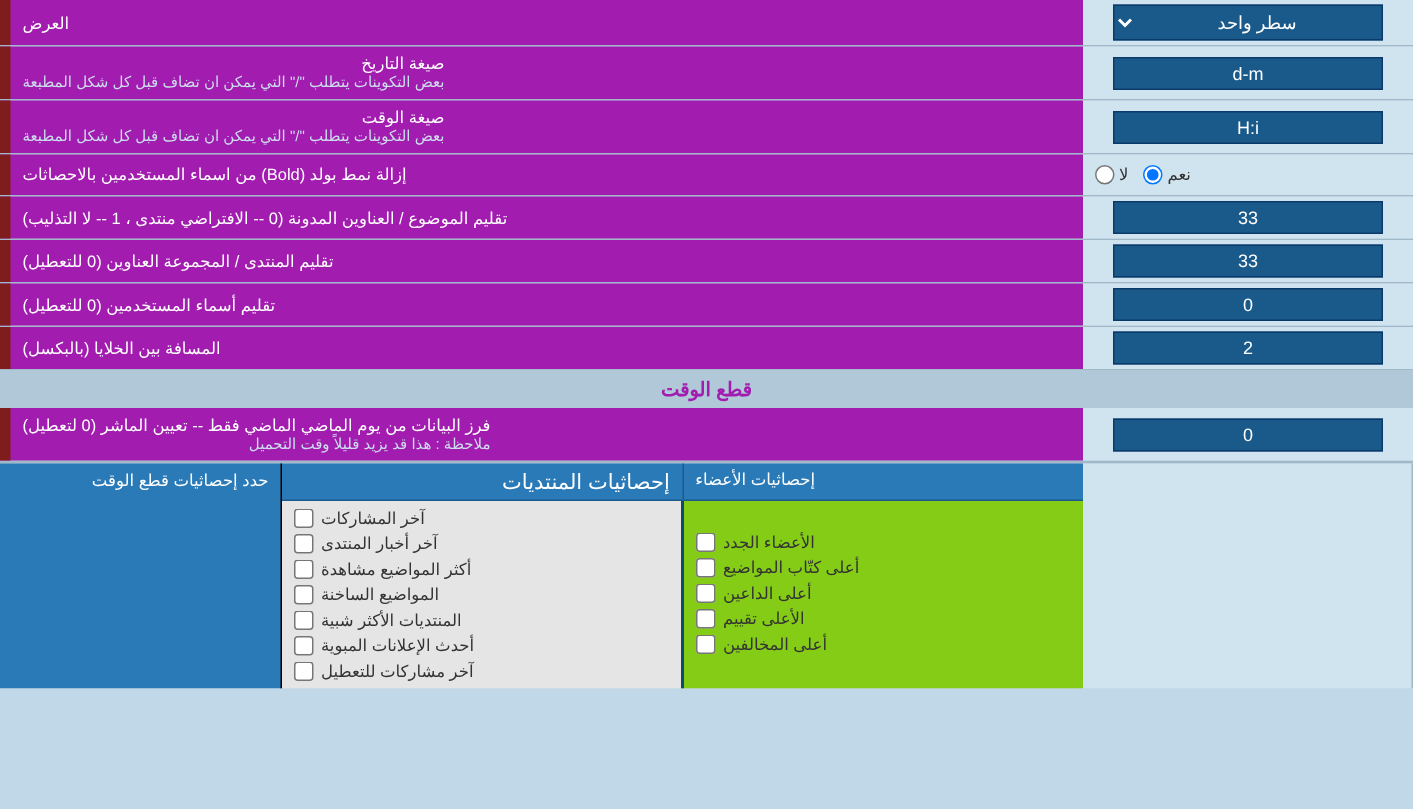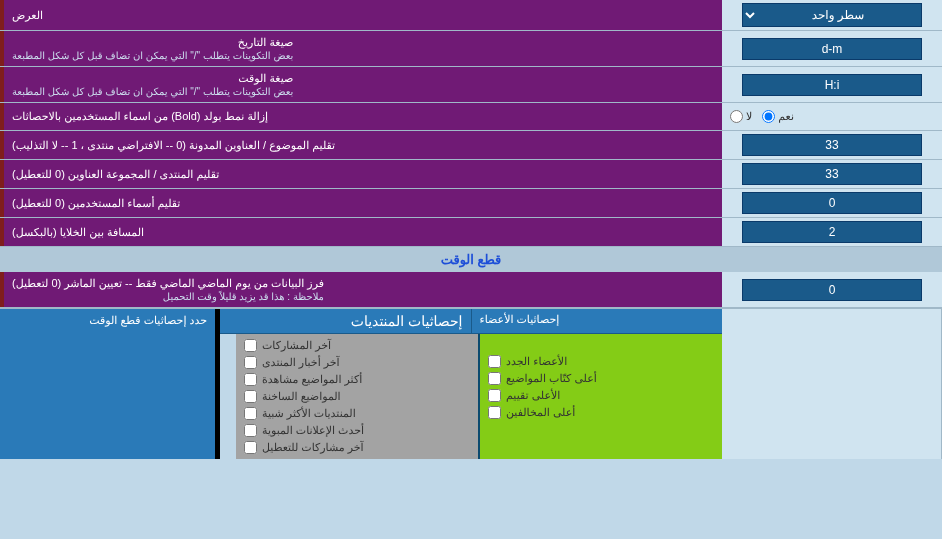--- a/index.html
+++ b/index.html
@@ -14,29 +14,29 @@
       background: #c0d8e8;
     }
     .row {
       display: flex;
       width: 100%;
       border-bottom: 1px solid #a0b8c8;
       min-height: 28px;
     }
     .label-cell {
       flex: 1;
-      background: #701a75;
+      background: #a21caf;
       color: white;
       padding: 5px 8px;
       display: flex;
       align-items: center;
       justify-content: flex-end;
       text-align: right;
       font-size: 11px;
-      border-left: 4px solid #7f1d1d;
+      border-left: 7px solid #7f1d1d;
     }
     .input-cell {
       width: 220px;
       background: #d0e4f0;
       padding: 3px 5px;
       display: flex;
       align-items: center;
       justify-content: center;
     }
     .input-field {
@@ -96,21 +96,21 @@
       gap: 5px;
       padding: 2px 0;
       color: #333;
       font-size: 11px;
     }
     .checkbox-row input[type="checkbox"] {
       cursor: pointer;
     }
     .time-section-header {
       background: #b0c8d8;
-      color: #1d4ed8;
+      color: #a21caf;
       font-weight: bold;
       text-align: center;
       padding: 5px;
       font-size: 13px;
       width: 100%;
     }
     .full-width-header {
       display: flex;
       width: 100%;
     }
@@ -217,29 +217,33 @@
         <div style="flex:1; background:#84cc16; padding:19px 8px; border-left:2px solid #0c4a6e;">
           <div class="checkbox-row">
             <span>الأعضاء الجدد</span>
             <input type="checkbox" style="">
           </div>
           <div class="checkbox-row">
             <span>أعلى كتّاب المواضيع</span>
             <input type="checkbox" style="">
           </div>
           <div class="checkbox-row">
+            <span>أعلى الداعين</span>
+            <input type="checkbox" style="">
+          </div>
+          <div class="checkbox-row">
             <span>الأعلى تقييم</span>
             <input type="checkbox" style="">
           </div>
           <div class="checkbox-row">
             <span>أعلى المخالفين</span>
             <input type="checkbox" style="">
           </div>
         </div>
-        <div style="flex:1; background:#a3a3a3; padding:3px 8px;margin-left:16px;">
+        <div style="flex:1; background:#e5e5e5; padding:3px 8px;">
           <div class="checkbox-row">
             <span>آخر المشاركات</span>
             <input type="checkbox" style="">
           </div>
           <div class="checkbox-row">
             <span>آخر أخبار المنتدى</span>
             <input type="checkbox" style="">
           </div>
           <div class="checkbox-row">
             <span>أكثر المواضيع مشاهدة</span>
@@ -257,16 +261,16 @@
             <span>أحدث الإعلانات المبوية</span>
             <input type="checkbox" style="">
           </div>
           <div class="checkbox-row">
             <span>آخر مشاركات للتعطيل</span>
             <input type="checkbox" style="">
           </div>
         </div>
       </div>
     </div>
-    <div style="width:220px; background:#2a7ab8; color:white; padding:5px 8px; font-size:11px; text-align:right; border-right:5px solid #000000;">حدد إحصاثيات قطع الوقت</div>
+    <div style="width:188px; background:#2a7ab8; color:white; padding:5px 8px; font-size:11px; text-align:right; border-right:1px solid #000000;">حدد إحصاثيات قطع الوقت</div>
   </div>
 
 </div>
 
 </body></html>

